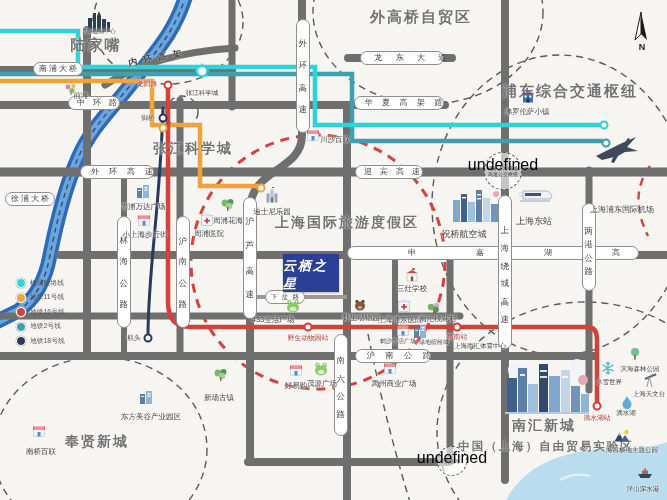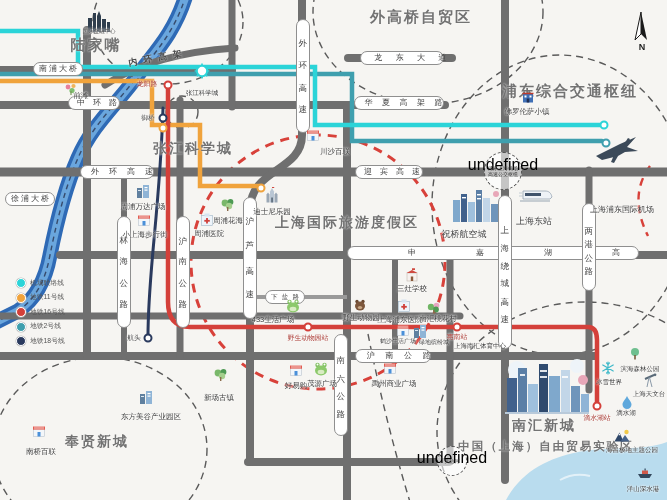--- a/index.html
+++ b/index.html
@@ -202,21 +202,21 @@
           <path d="M8.5,1.8 V0.4 h2.2 v1.2 h-2.2 Z" fill="#cf4a41"></path>
           <rect x="7.7" y="11" width="1.7" height="5" fill="#5d6b7a"></rect>
         </svg></div>
       <div class="lbl" style="left: 272px; top: 212px;">迪士尼乐园</div>
       <div class="icon" style="left: 313px; top: 135px;"><svg width="15" height="15" viewBox="0 0 15 15">
           <rect x="2" y="6" width="11" height="7" fill="#f3f6f9" stroke="#b9c4cd" stroke-width=".6"></rect>
           <path d="M1.5,3 h12 v3.2 h-12 z" fill="#e25b50"></path>
           <path d="M3.5,3 v3.2 M5.5,3 v3.2 M7.5,3 v3.2 M9.5,3 v3.2 M11.5,3 v3.2" stroke="#fff" stroke-width=".7"></path>
           <rect x="6" y="8.5" width="3" height="4.5" fill="#4a90d9"></rect>
         </svg></div>
-      <div class="lbl" style="left: 313px; top: 152px; padding-left: 44px;">川沙百联</div>
+      <div class="lbl" style="left: 313px; top: 140px; padding-left: 44px;">川沙百联</div>
       <div class="icon" style="left: 412px; top: 275px;"><svg width="15" height="15" viewBox="0 0 15 15">
           <rect x="2.5" y="5.5" width="10" height="8" fill="#f6f1ee" stroke="#c4b8b0" stroke-width=".6"></rect>
           <path d="M2,5.5 L7.5,2.5 L13,5.5 Z" fill="#cf4a41"></path>
           <path d="M7.5,2.8 V0.8 h3 v1.6 h-3 Z" fill="#cf4a41"></path>
           <rect x="6.3" y="9" width="2.4" height="4.5" fill="#8a5a3b"></rect>
         </svg></div>
       <div class="lbl" style="left: 412px; top: 289px;">三灶学校</div>
       <div class="icon" style="left: 360px; top: 305px;"><svg width="15" height="15" viewBox="0 0 15 15">
           <circle cx="4.5" cy="4" r="1.7" fill="#6b4a33"></circle>
           <circle cx="10.5" cy="4" r="1.7" fill="#6b4a33"></circle>
@@ -404,20 +404,24 @@
         <div style="line-height: 0;">undefined</div>
         <div class="hubLine">浦东上海机场</div>
         <div class="hubLine">高速公交枢纽</div>
       </div>
       <div class="hub" style="left: 452px; top: 461px; width: 28px; height: 28px;">
         <div style="line-height: 0;">undefined</div>
         <div class="hubLine">大治河</div>
       </div>
     </div>
 
+<div id="projectBox" style="left:283px;top:254px;width:56px;height:38px;">
+  <div id="projectRule"></div>
+  <div id="projectName">云栖之星</div>
+</div>
 
 <div id="legend" style="left:16px;top:278px;">
       <div class="legRow">
         <div class="legDot" style="background: rgb(43, 212, 216);"></div>
         <div class="legTxt">机场联络线</div>
       </div>
       <div class="legRow">
         <div class="legDot" style="background: rgb(240, 163, 60);"></div>
         <div class="legTxt">地铁11号线</div>
       </div>

